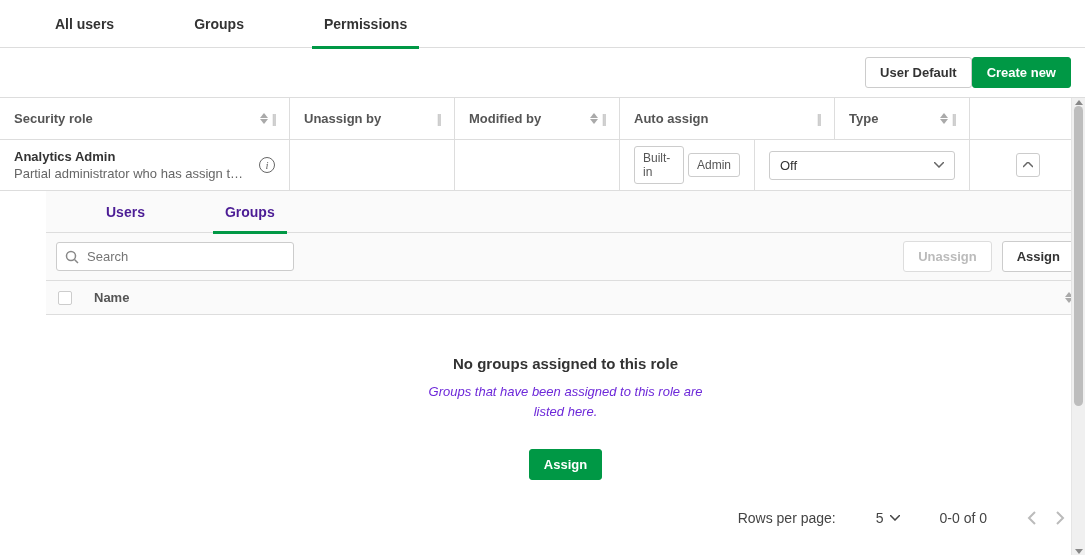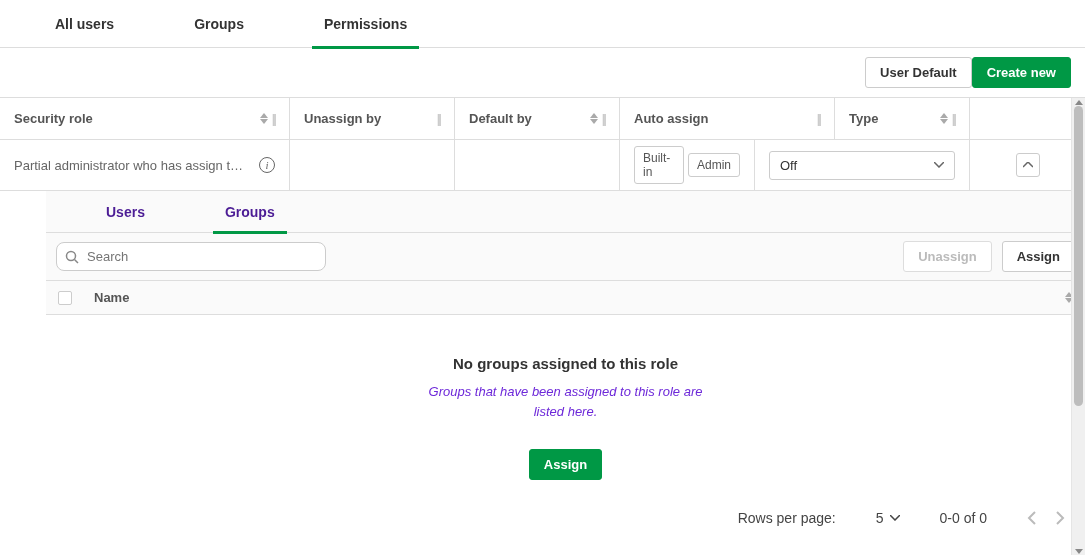--- a/index.html
+++ b/index.html
@@ -213,23 +213,23 @@
     padding: 8px 10px;
     align-items: center;
     border-bottom: 1px solid #ddd;
     gap: 10px;
     background: #fafafa;
   }
   .search-box {
     display: flex;
     align-items: center;
     border: 1px solid #ccc;
-    border-radius: 8px;
+    border-radius: 3px;
     padding: 4px 8px;
-    width: 270px;
+    width: 238px;
     background: #fff;
   }
   .search-box input {
     border: none;
     outline: none;
     flex: 1;
     font-size: 13px;
     padding: 2px 4px;
   }
   .search-icon { color: #888; margin-right: 4px; display: inline-flex; }
@@ -335,21 +335,21 @@
       <span class="drag-handle">||</span>
     </span>
   </div>
   <div class="grid-col col-created">
     <span>Unassign by</span>
     <span class="sort">
       <span class="drag-handle">||</span>
     </span>
   </div>
   <div class="grid-col col-modified">
-    <span>Default by</span>
+    <span>Modified by</span>
     <span class="sort">
       <span class="sort-arrows">
         <svg viewBox="0 0 8 5">
             <path d="M0 5 L4 0 L8 5 Z" fill="currentColor"></path>
           </svg>
         <svg viewBox="0 0 8 5">
             <path d="M0 0 L4 5 L8 0 Z" fill="currentColor"></path>
           </svg>
       </span>
       <span class="drag-handle">||</span>
@@ -374,20 +374,21 @@
       </span>
       <span class="drag-handle">||</span>
     </span>
   </div>
   <div class="grid-col col-expand"></div>
 </div>
 
 <div class="grid-row">
   <div class="grid-cell cell-role">
     <div class="role-text">
+      <div class="role-name">Analytics Admin</div>
       <div class="role-desc">Partial administrator who has assign t…</div>
     </div>
     <span class="info-icon">i</span>
   </div>
   <div class="grid-cell cell-created"></div>
   <div class="grid-cell cell-modified"></div>
   <div class="grid-cell cell-type">
     <span class="tag">Built-in</span>
     <span class="tag">Admin</span>
   </div>

